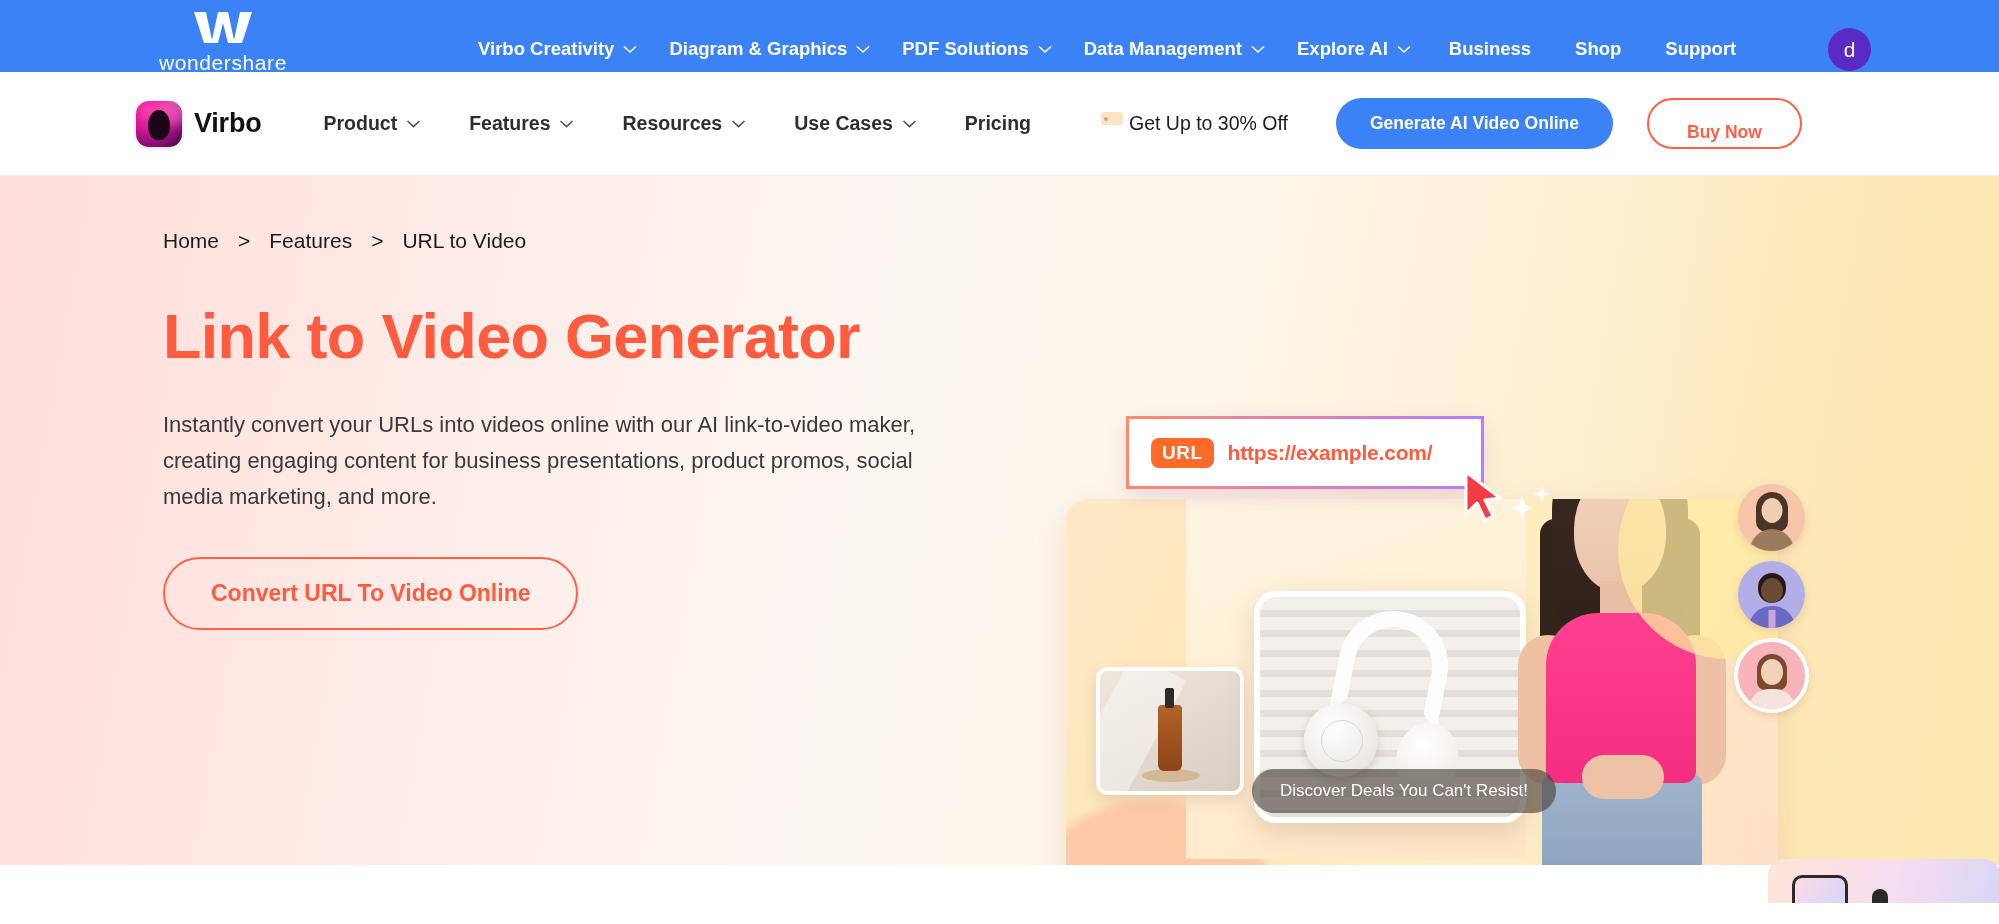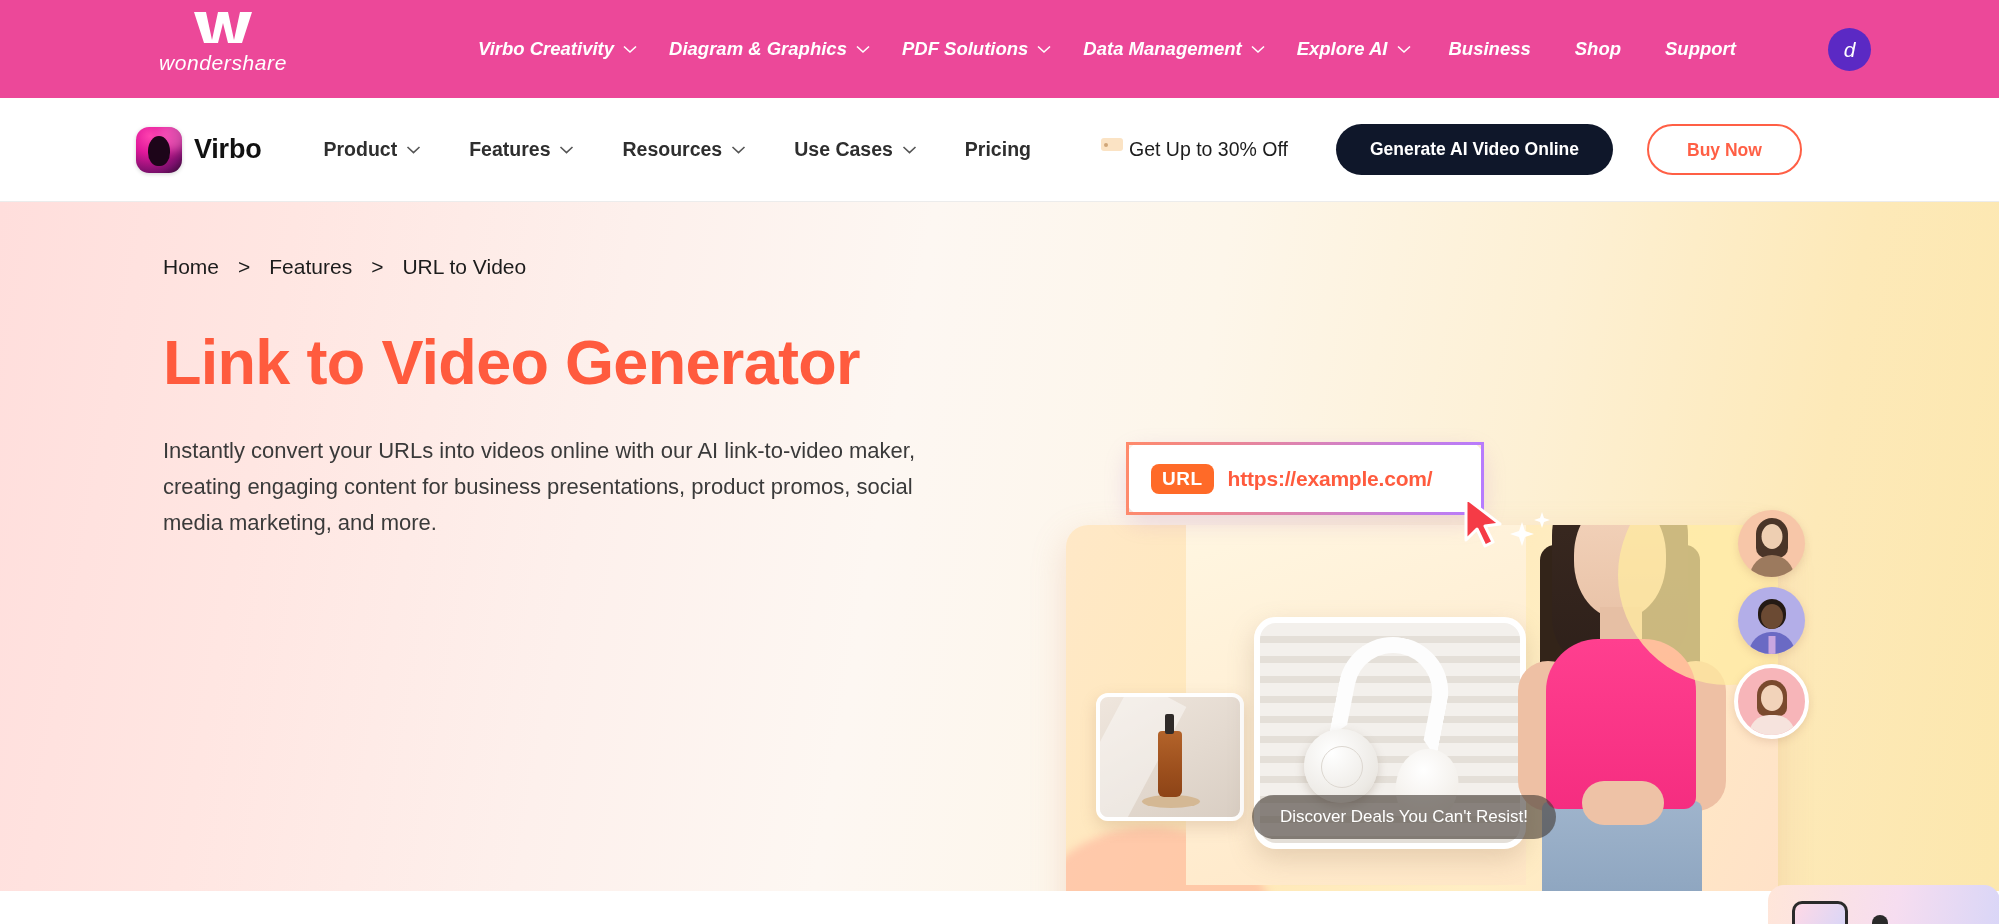--- a/index.html
+++ b/index.html
@@ -5,26 +5,25 @@
   * { box-sizing: border-box; margin: 0; padding: 0; }
   html, body {
     width: 1999px; height: 924px;
     overflow: hidden;
     font-family: "Liberation Sans", sans-serif;
     background: #fff;
   }
 
   
   .topbar {
-    height: 98px;
-    background: #ec4899;
+    height: 72px;
+    background: #3b82f6;
     display: flex;
     align-items: center;
     position: relative;
-    font-style: italic;
   }
   .ws-logo {
     position: absolute;
     left: 158px; top: 10px;
     width: 130px;
     display: flex; flex-direction: column; align-items: center;
   }
   .ws-mark { width: 62px; height: 34px; }
   .ws-word {
     color: #fff; font-size: 21px; letter-spacing: .6px;
@@ -99,31 +98,31 @@
   .promo-tag {
     width: 22px; height: 13px; border-radius: 3px;
     background: #fbe3c4; position: relative; flex: none;
   }
   .promo-tag::after {
     content: ""; position: absolute; left: 3px; top: 4.5px;
     width: 4px; height: 4px; border-radius: 50%; background: #d0a678;
   }
   .btn-generate {
     margin-left: 48px;
-    background: #0f172a; color: #fff;
+    background: #3b82f6; color: #fff;
     font-size: 17.5px; font-weight: 700;
     padding: 0 34px; height: 51px; line-height: 51px;
     border-radius: 26px; border: none; cursor: pointer;
     white-space: nowrap;
   }
   .btn-buy {
     margin-left: 34px;
     background: #fff; color: #ff5f45;
     font-size: 17.5px; font-weight: 700;
-    padding: 0 38px; height: 51px; line-height: 49px;
+    padding: 8px 38px; height: 51px; line-height: 49px;
     border-radius: 26px; border: 2px solid #ff5f45; cursor: pointer;
     white-space: nowrap;
   }
 
   
   .hero {
     position: relative;
     height: 727px;
     background: linear-gradient(100deg,
       #ffdedc 0%, #ffe6e2 14%, #fdf0ec 30%,
@@ -540,20 +539,21 @@
       <span class="bc-link">Home</span>
       <span class="bc-sep">&gt;</span>
       <span class="bc-link">Features</span>
       <span class="bc-sep">&gt;</span>
       <span class="bc-current">URL to Video</span>
     </div>
 
     <h1 class="hero-title">Link to Video Generator</h1>
     <p class="hero-desc">Instantly convert your URLs into videos online with our AI link-to-video maker, creating engaging content for business presentations, product promos, social media marketing, and more.</p>
 
+    <button class="btn-convert">Convert URL To Video Online</button>
 
   </div>
 
   <div class="hero-art">
 
     <div class="art-panel">
       <div class="art-shelfbg"></div>
 
       <div class="card-serum">
         <div class="serum-stripe"></div>

